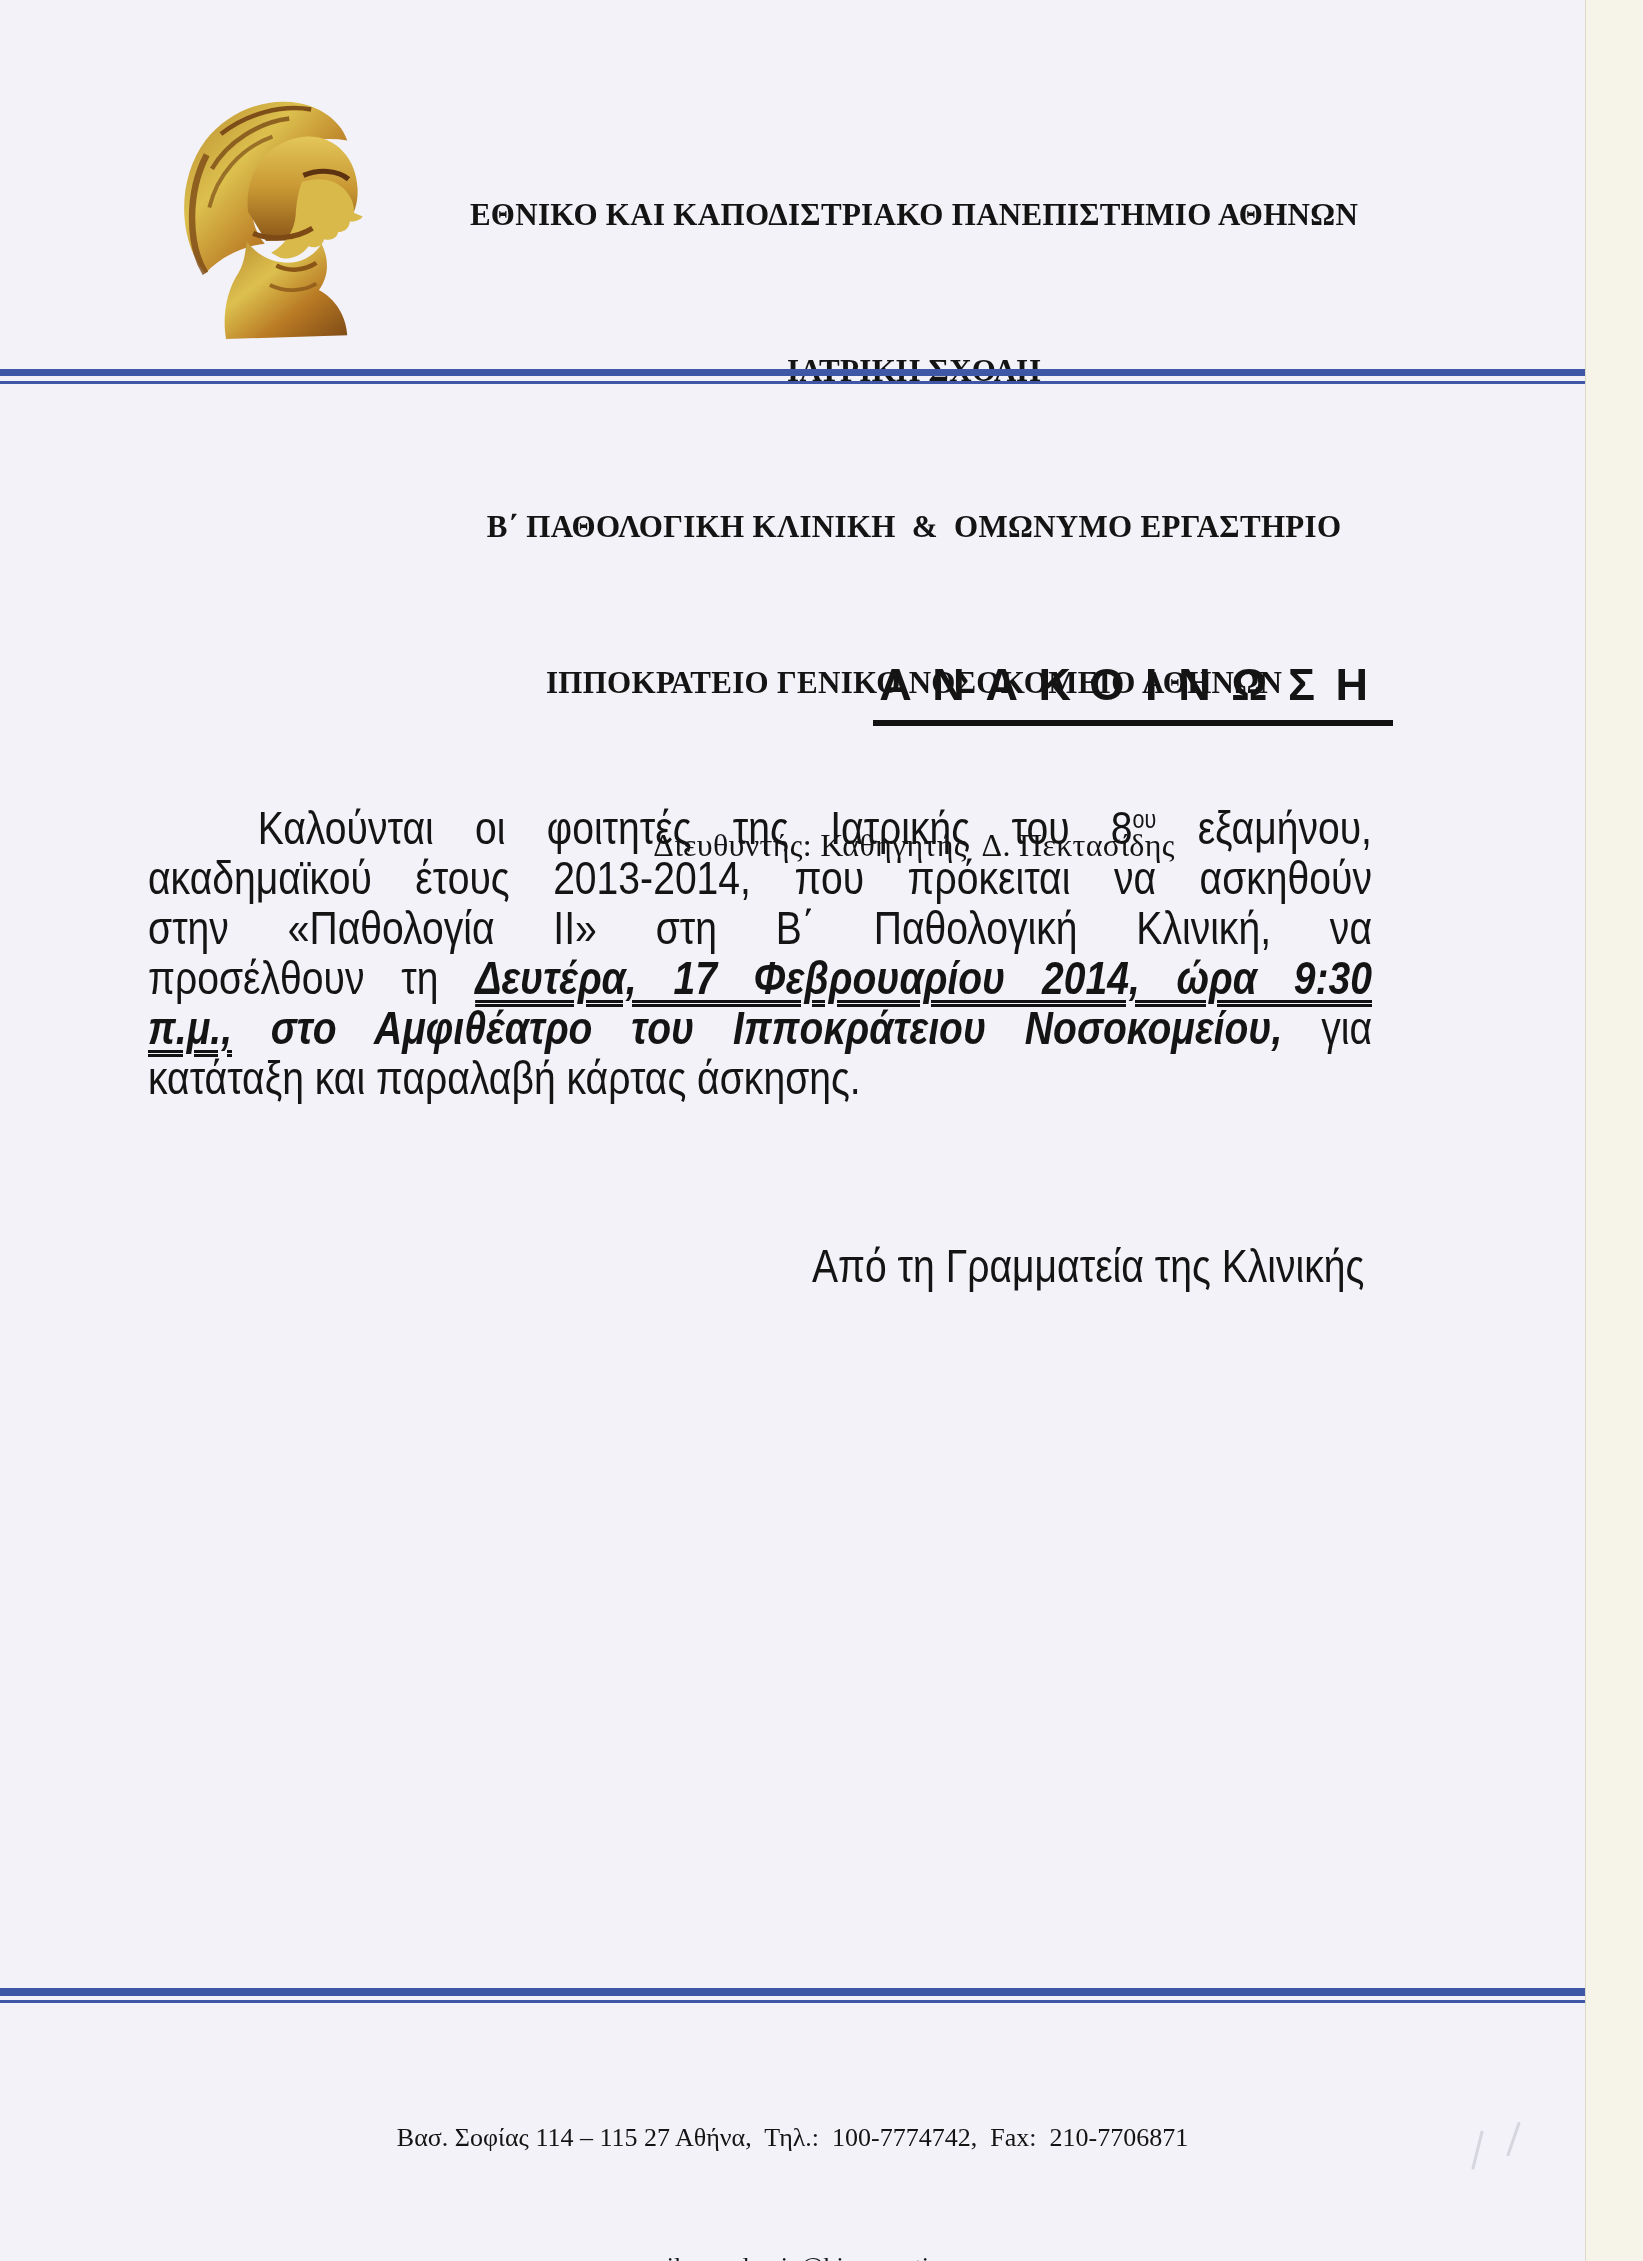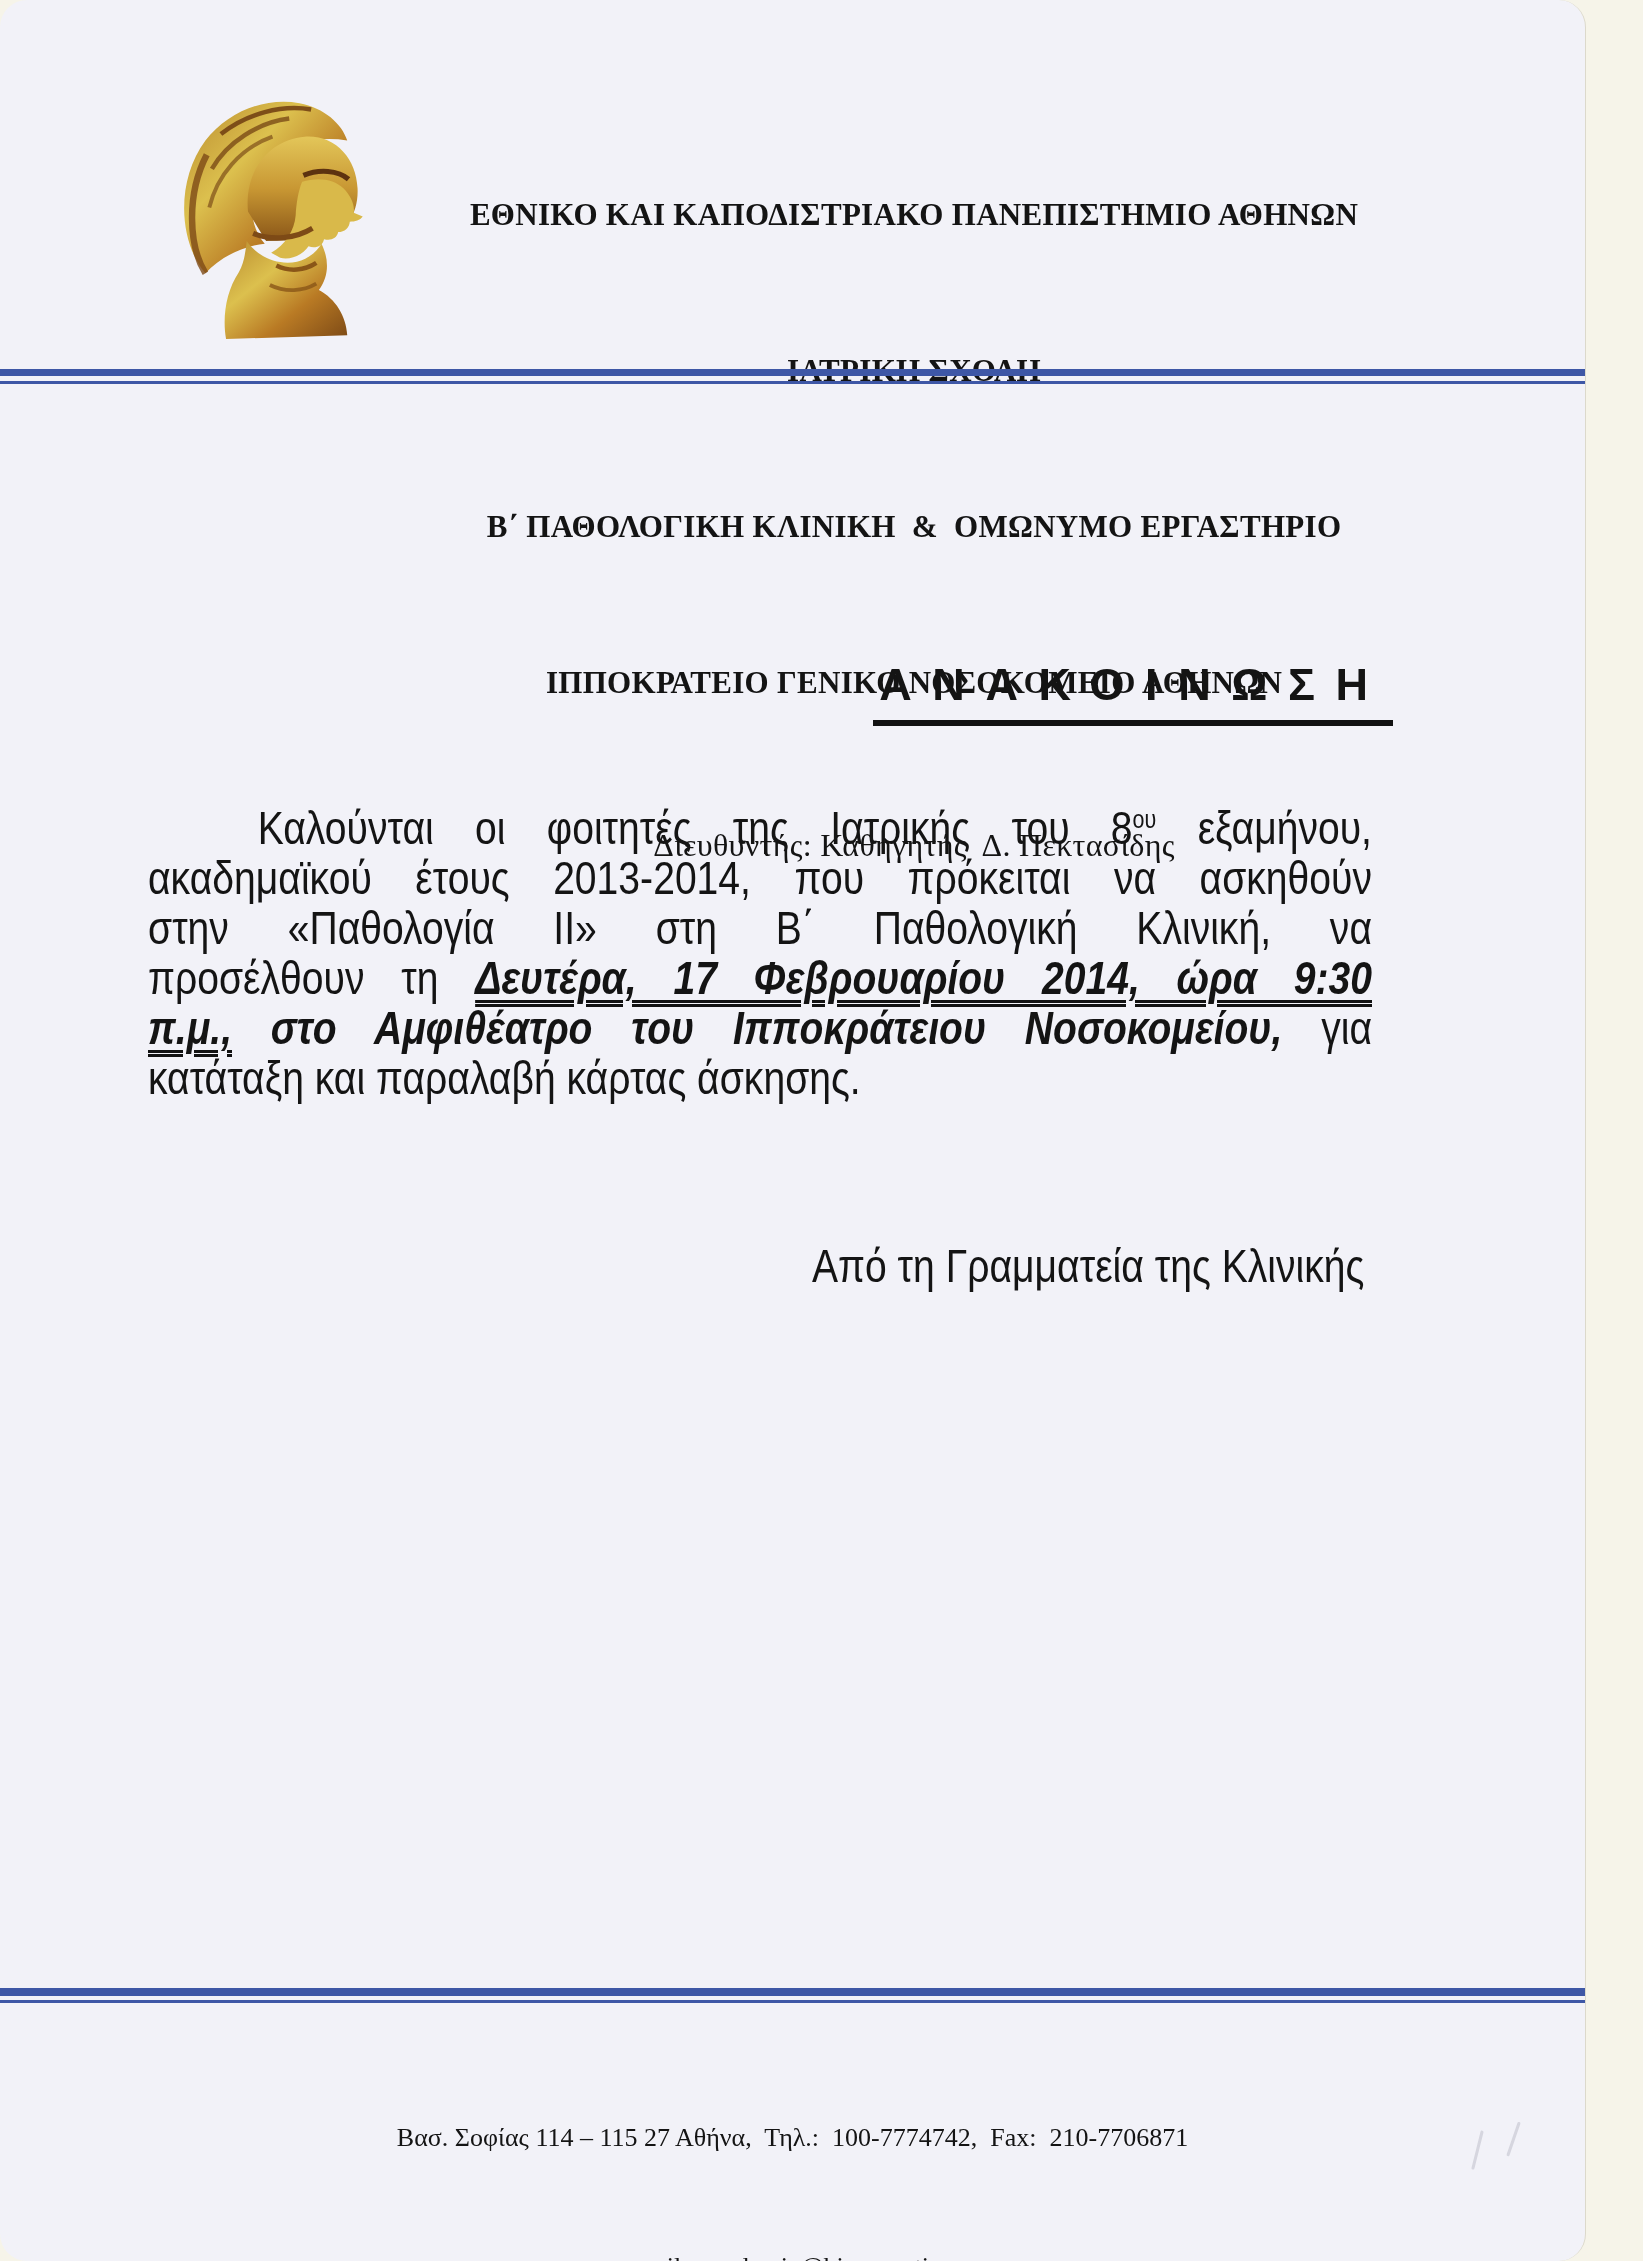--- a/index.html
+++ b/index.html
@@ -8,21 +8,20 @@
     background: #f6f4e9;
     font-family: "Liberation Sans", "DejaVu Sans", sans-serif;
     color: #141414;
     overflow: hidden;
   }
   .paper {
     position: absolute; left: 0; top: 0;
     width: 1585px; height: 2261px;
     background: #f2f2f8;
     border-right: 1.3px solid #dcd9cb;
-    border-radius: 27px;
   }
   
   .logo {
     position: absolute; left: 150px; top: 72px;
     width: 214px; height: 284px;
   }
   .header-text {
     position: absolute; left: 361px; top: 85px; width: 1106px;
     text-align: center;
     font-family: "Liberation Serif", "DejaVu Serif", serif;

